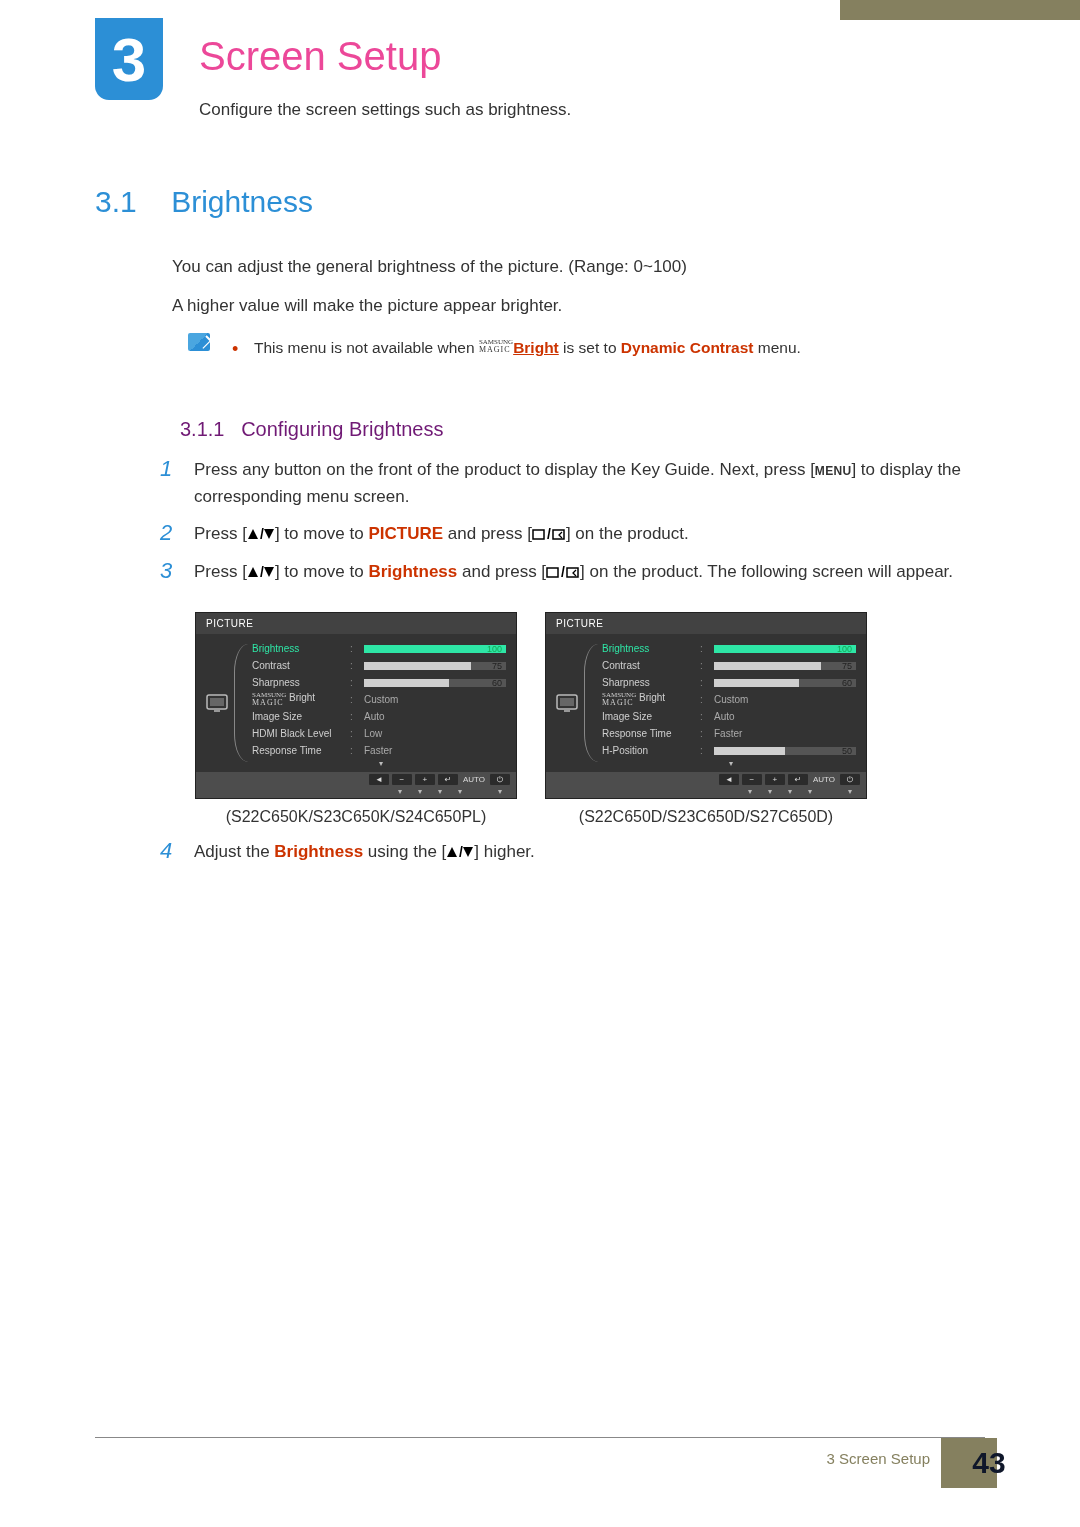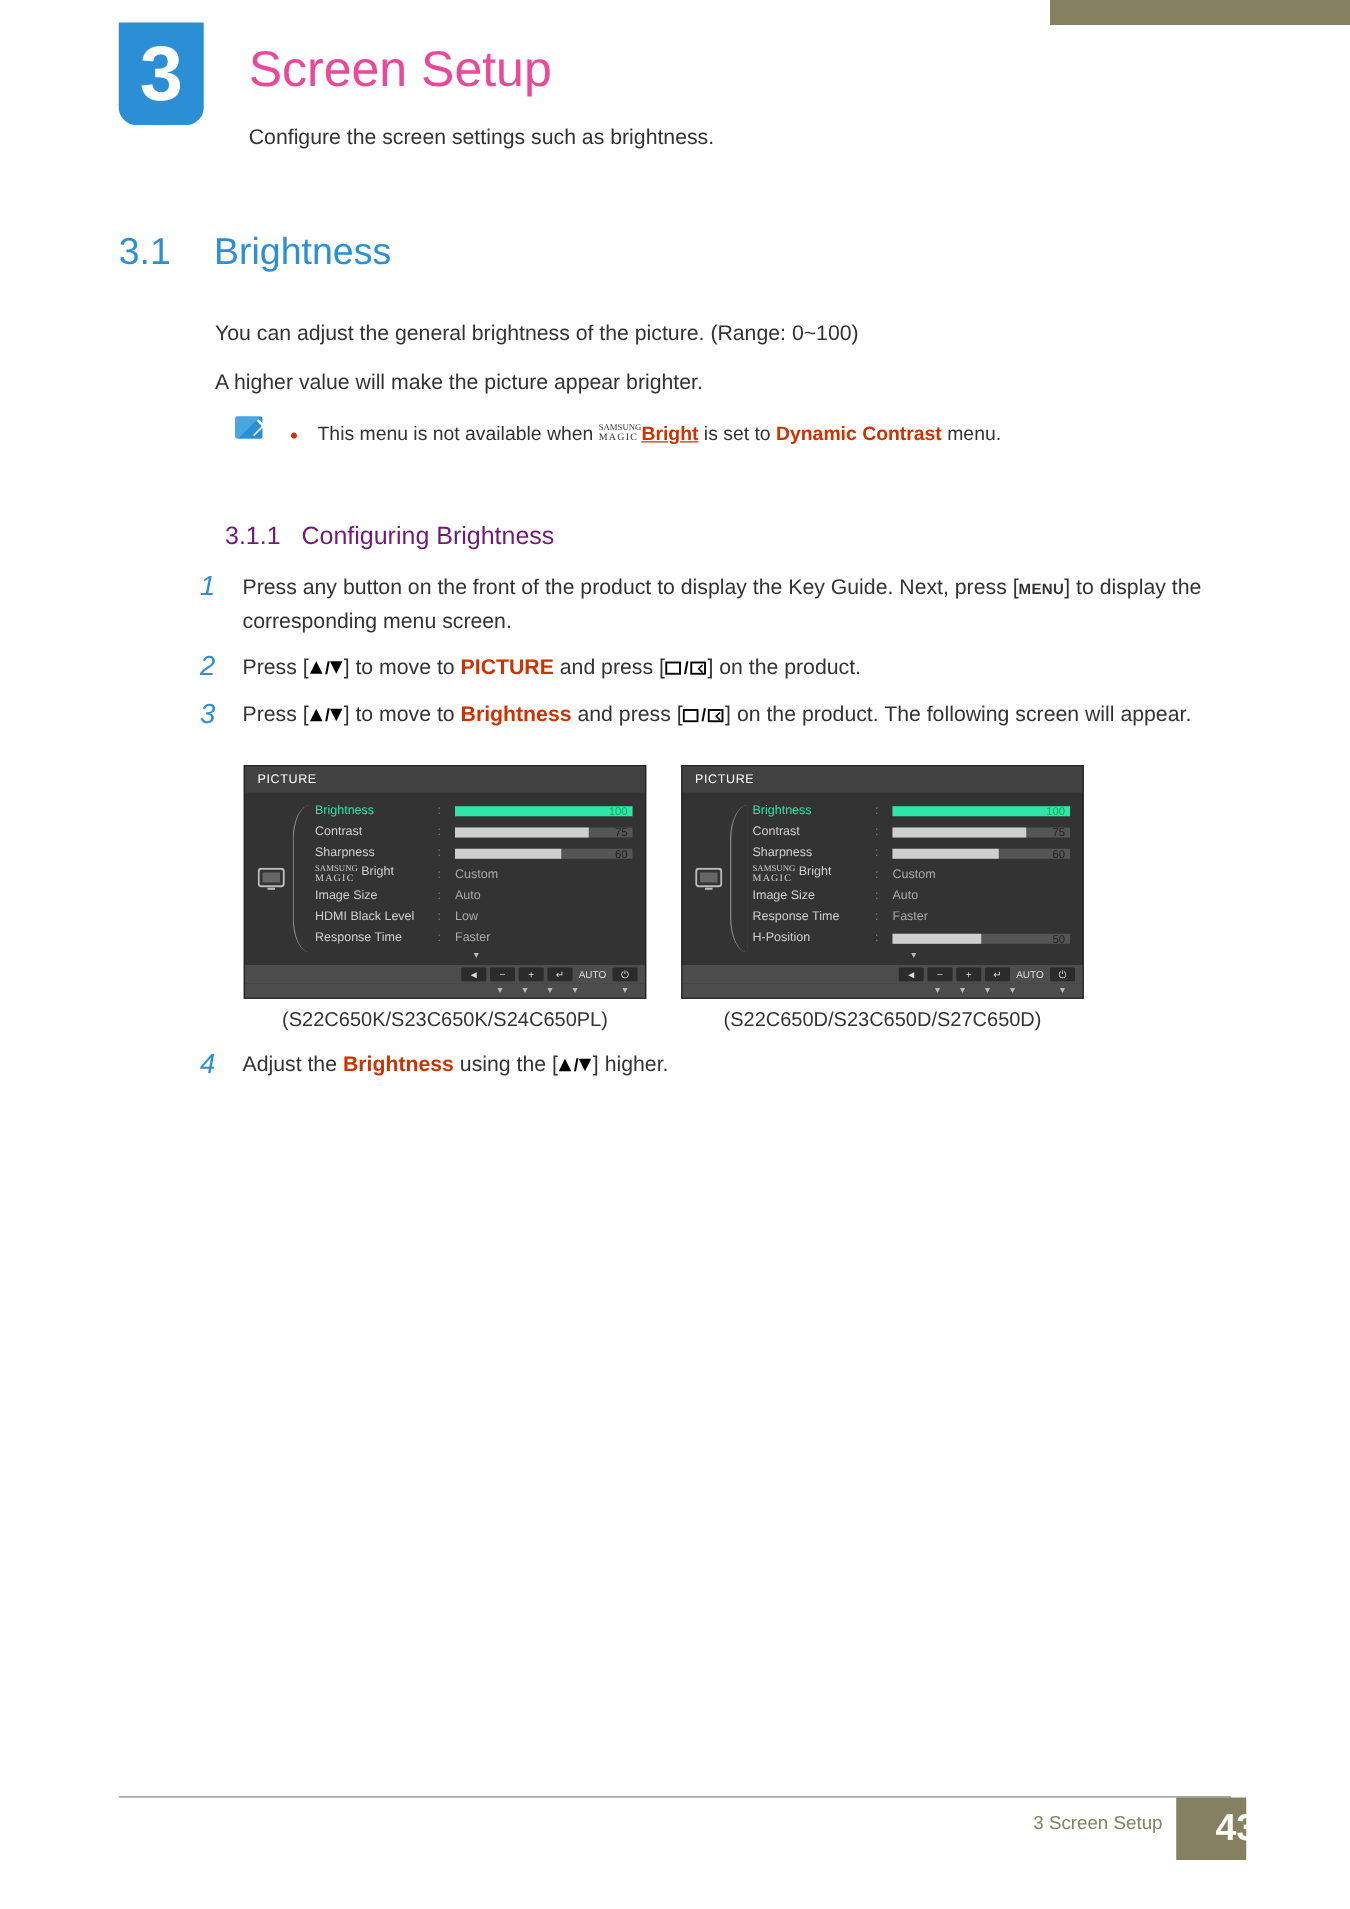--- a/index.html
+++ b/index.html
@@ -266,21 +266,21 @@
     position: absolute;
     right: 150px; top: 1450px;
     font-size: 15px;
     color: #85805f;
   }
   .footer-page {
     position: absolute;
     right: 83px; top: 1438px;
     width: 56px; height: 50px;
     background: #85805f;
-    color: #ffffff;
+    color: #0f172a;
     font-size: 30px;
     font-weight: bold;
     display: flex; align-items:center; justify-content:center;padding-left:40px;
   }
 </style>
 </head>
 <body>
 
 <div class="top-stripe"></div>
 

